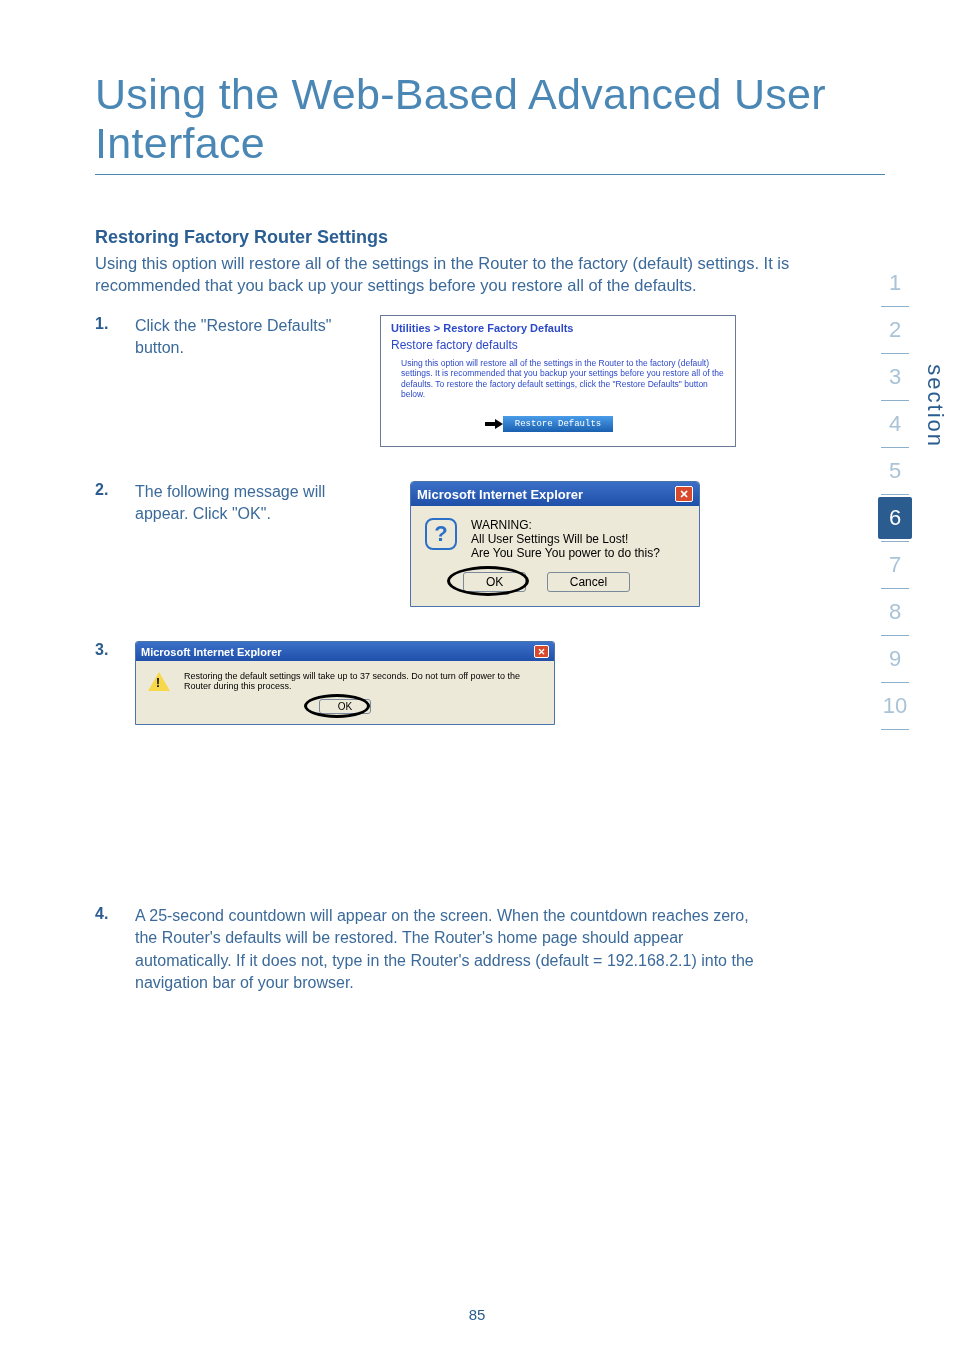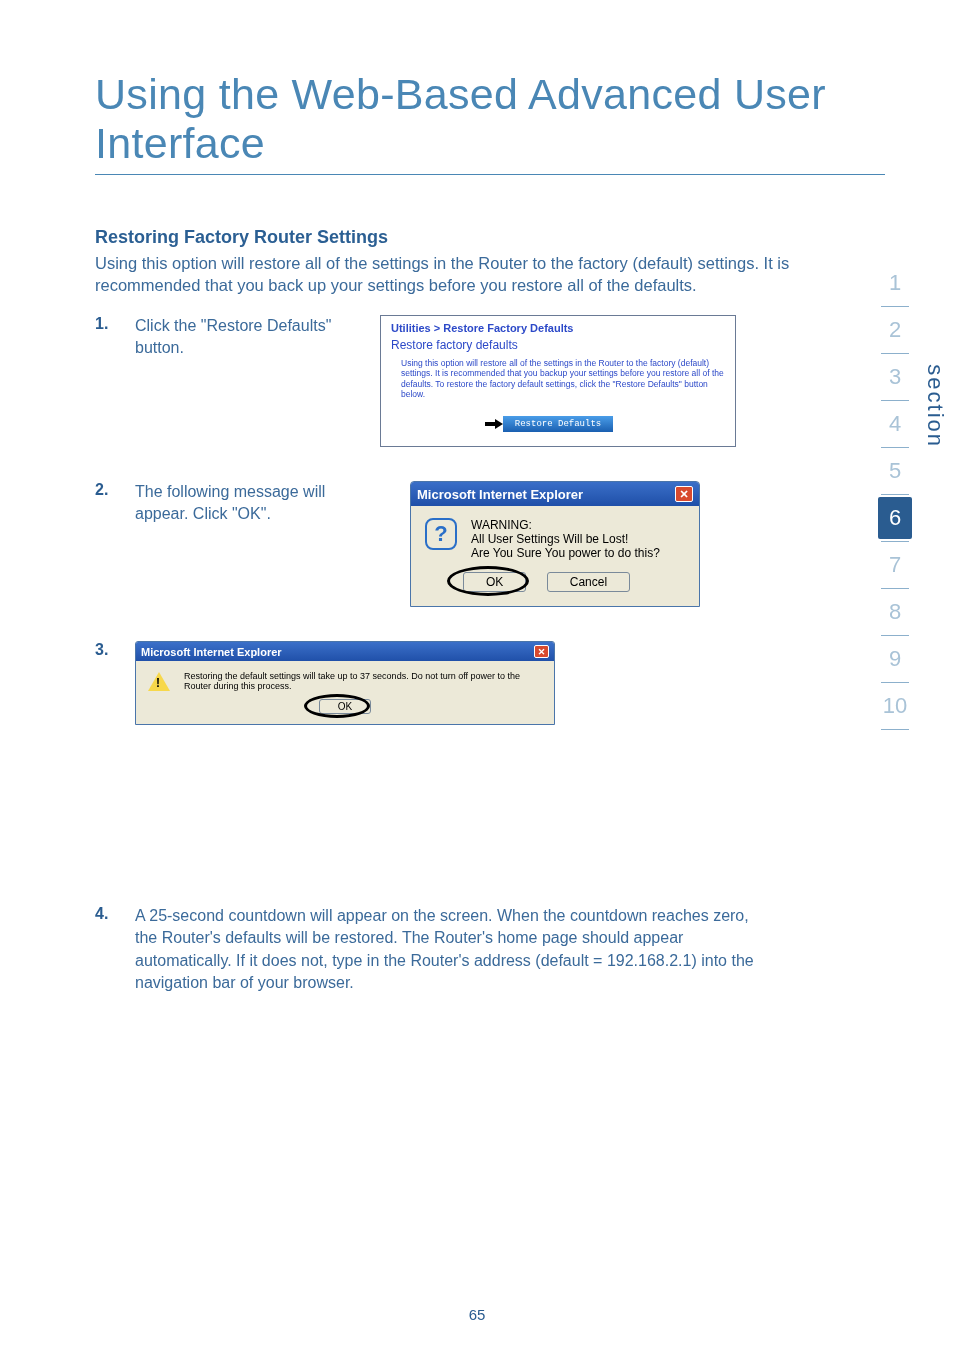--- a/index.html
+++ b/index.html
@@ -380,14 +380,14 @@
     <div class="num faded">8</div>
     <div class="rule"></div>
     <div class="num faded">9</div>
     <div class="rule"></div>
     <div class="num faded">10</div>
     <div class="rule"></div>
   </div>
 
   <div class="section-label">section</div>
 
-  <div class="pgnum">65</div>
+  <div class="pgnum">85</div>
 </div>
 
 </body></html>

